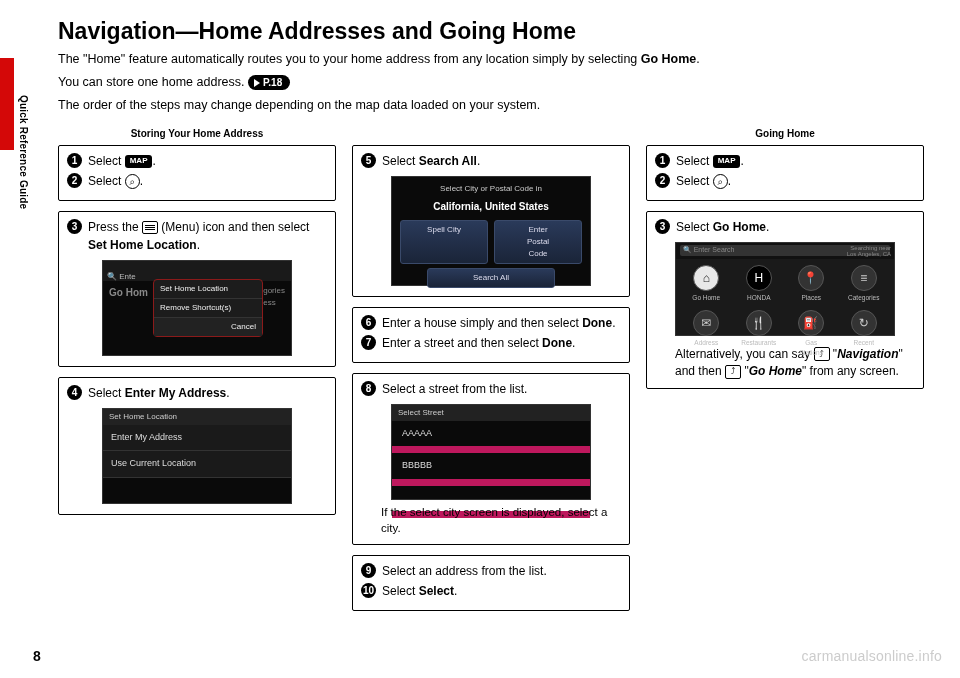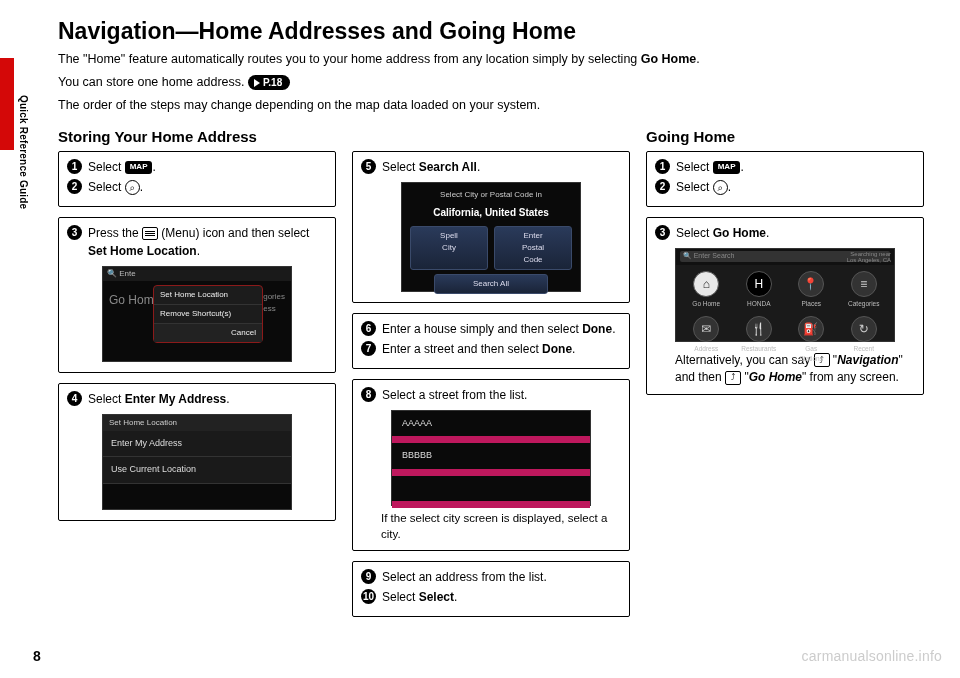--- a/index.html
+++ b/index.html
@@ -38,21 +38,21 @@
   .pref::before {
     content: ""; display: inline-block;
     border-left: 6px solid #fff; border-top: 4px solid transparent;
     border-bottom: 4px solid transparent; margin-right: 3px;
     vertical-align: middle;
   }
   .columns {
     display: flex; gap: 16px; margin-top: 14px;
   }
   .col { width: 278px; }
-  h2 { font-size: 15px; font-weight: 800; margin-bottom: 6px; }
+  h2 { font-size: 10px; font-weight: 800; margin-bottom: 6px; text-align: center; }
   .step-box {
     border: 1px solid #000; border-radius: 2px;
     padding: 6px 8px 8px 8px; margin-bottom: 10px;
     font-size: 12px; line-height: 1.5;
   }
   .step { display: flex; align-items: flex-start; gap: 6px; margin-bottom: 2px; flex-wrap: wrap; }
   .step .txt { flex: 1 1 0; }
   .bullet {
     display: inline-flex; align-items: center; justify-content: center;
     width: 15px; height: 15px; border-radius: 50%;
@@ -82,35 +82,35 @@
     width: 16px; height: 14px; border: 1px solid #000; border-radius: 2px;
     font-size: 9px; vertical-align: middle;
   }
   .screenshot {
     margin: 6px auto 2px auto; display: block;
     background: #111; border: 1px solid #333;
     font-size: 9px; color: #eee;
   }
   
   .scr1 { width: 190px; height: 96px; position: relative; background: #0a0a0a; }
-  .scr1 .topbar { position: absolute; top: 0; left: 0; right: 0; height: 14px; background: #1a1a1a; padding: 1px 4px; color:#bbb; font-size:8px;}
+  .scr1 .topbar { position: absolute; top: 0; left: 0; right: 0; height: 14px; background: #1a1a1a; padding: 10px 4px; color:#bbb; font-size:8px;}
   .scr1 .menu-pop {
     position: absolute; top: 18px; left: 50px; width: 110px;
     background: #1c1c1c; border: 1px solid #8b1a1a; border-radius: 4px;
   }
   .scr1 .menu-pop .row { padding: 3px 6px; border-bottom: 1px solid #333; font-size: 8px; }
   .scr1 .menu-pop .row:last-child { border-bottom:none; text-align:right; background:#222;}
-  .scr1 .side-ico { position:absolute; left:6px; top:24px; font-size:12px; color:#888;}
+  .scr1 .side-ico { position:absolute; left:6px; top:24px; font-size:10px; color:#888;font-weight:bold;}
   .scr1 .side-ico2 { position:absolute; right:6px; top:24px; font-size:8px; color:#888;}
 
   .scr2 { width: 190px; height: 96px; background:#0a0a0a; }
   .scr2 .hdr { background:#222; font-size:8px; padding:2px 6px; color:#ccc;}
   .scr2 .opt { background:#1a1a1a; color:#ddd; font-size:9px; padding:6px 8px; border-bottom:1px solid #333;}
 
-  .scr3 { width: 180px; height: 110px; background:#0a0a0a; display:flex; flex-direction:column; align-items:center; padding:6px 8px; gap:4px;}
+  .scr3 { width: 200px; height: 110px; background:#0a0a0a; display:flex; flex-direction:column; align-items:center; padding:6px 8px; gap:4px;}
   .scr3 .title-sm { font-size:8px; color:#ccc; text-align:center;}
   .scr3 .title-lg { font-size:10px; color:#fff; font-weight:600; text-align:center; margin-bottom:2px;}
   .scr3 .pill-row { display:flex; gap:6px; width:100%; justify-content:center;}
   .scr3 .pill { background: linear-gradient(#2a3a5a,#1a2438); border:1px solid #3a4a6a; color:#dde; font-size:8px; padding:3px 24px; border-radius:3px; flex:1; text-align:center;}
   .scr3 .pill.full { flex: 0 0 70%; }
 
   .scr4 { width: 200px; height: 96px; background:#0a0a0a; }
   .scr4 .hdr { background:#222; font-size:8px; padding:2px 6px; color:#ccc;}
   .scr4 .row { padding:6px 10px; border-bottom:7px solid #be185d; font-size:9px; color:#ddd;}
 
@@ -258,20 +258,21 @@
           </span>
         </div>
       </div>
 
       <div class="step-box">
         <div class="step">
           <span class="bullet">8</span>
           <span class="txt">Select a street from the list.</span>
         </div>
         <div class="screenshot scr4">
+          <div class="hdr">Select Street</div>
           <div class="row">AAAAA</div>
           <div class="row">BBBBB</div>
           <div class="row">&nbsp;</div>
         </div>
         <div class="sub-note">If the select city screen is displayed, select a city.</div>
       </div>
 
       <div class="step-box">
         <div class="step">
           <span class="bullet">9</span>

